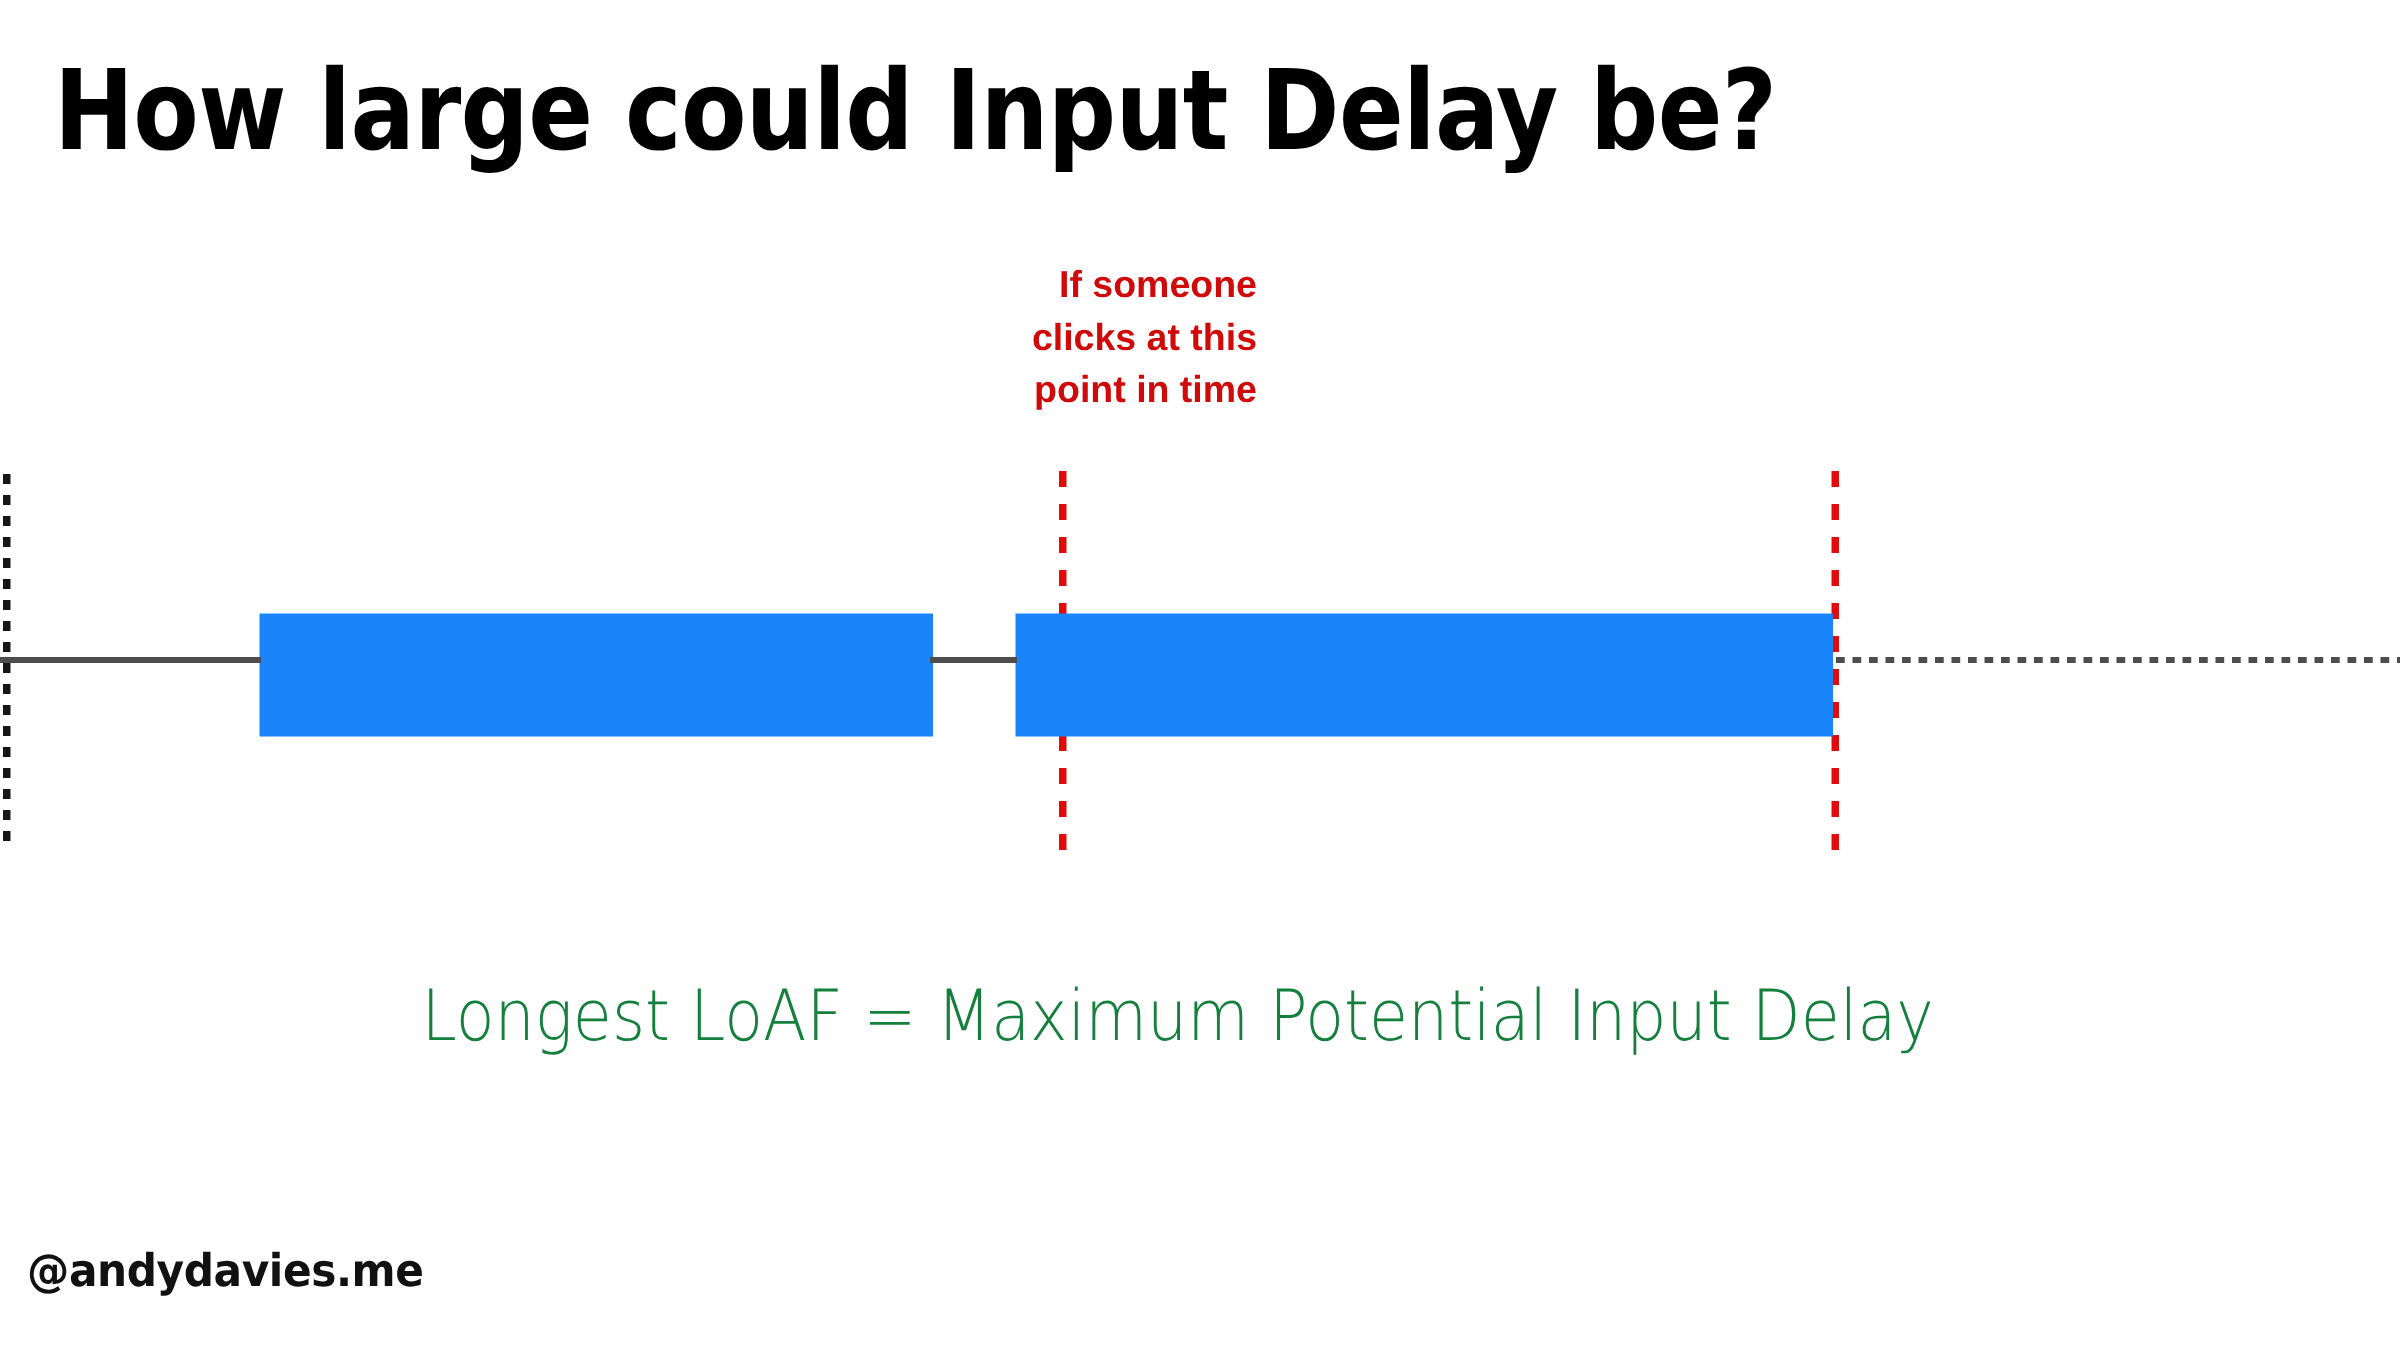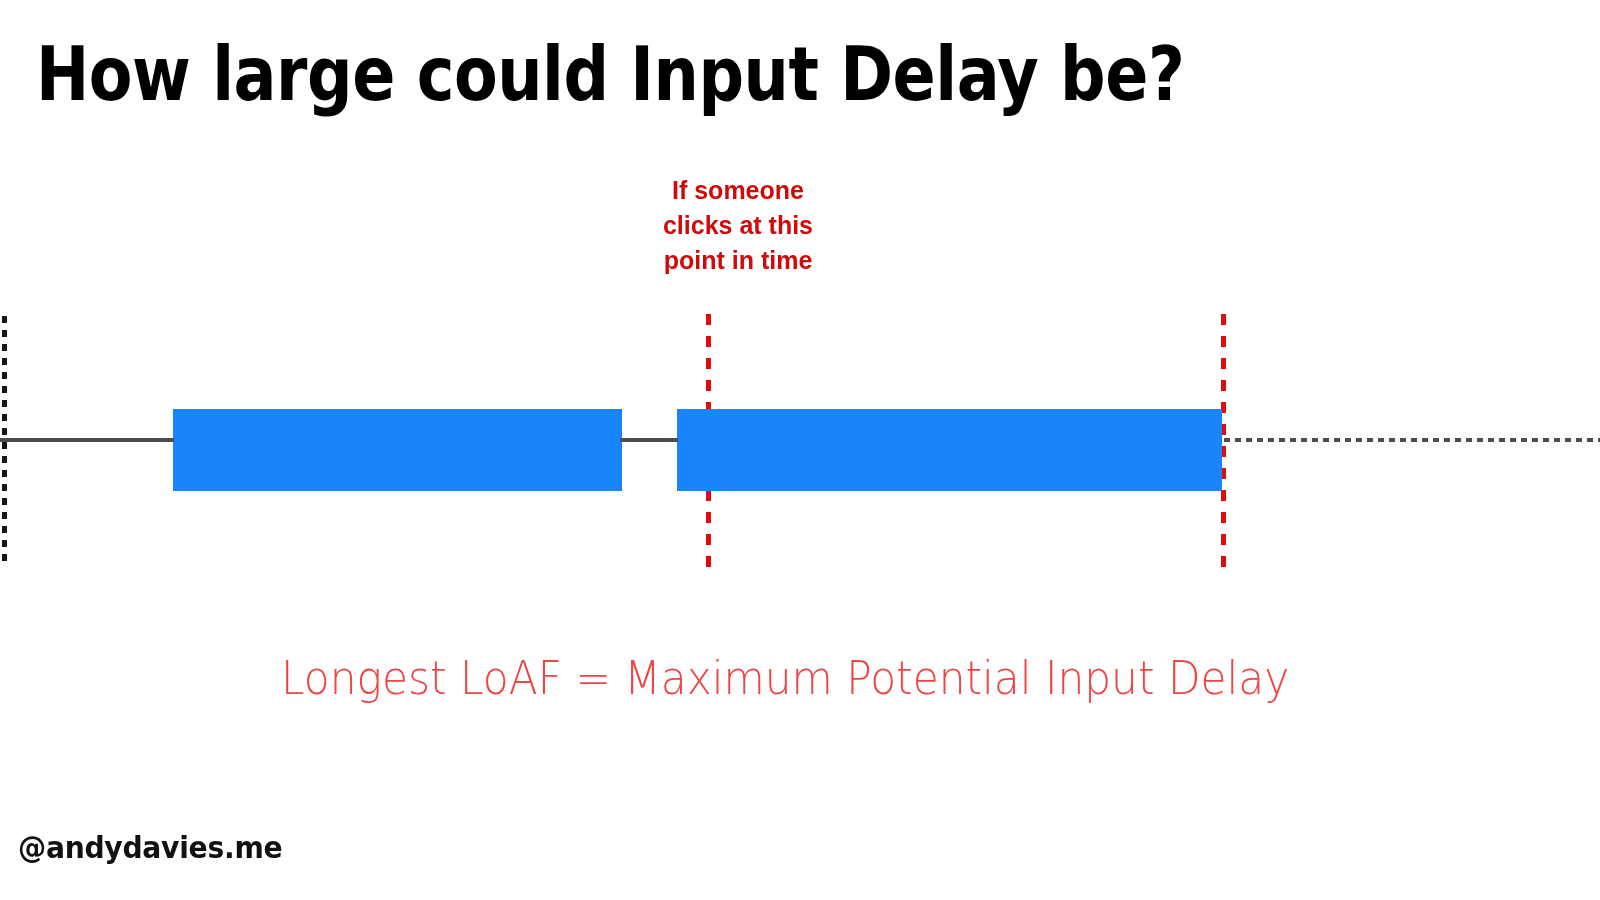--- a/index.html
+++ b/index.html
@@ -39,23 +39,24 @@
     position: absolute;
     font-family: "Liberation Sans", sans-serif;
     font-weight: 700;
     font-size: 25px;
     line-height: 35px;
     color: #d00909;
     text-align: center;
     white-space: pre-line;
   }
   #callout-click {
-    left: 613px;
+    left: 588px;
     top: 173px;
     width: 250px;
+    text-align: right;
   }
   #callout-handled {
     left: 1090px;
     top: 173px;
     width: 250px;
   }
 
   
   #diagram {
     position: absolute;
@@ -127,21 +128,21 @@
   #caption {
     position: absolute;
     left: 0;
     top: 648px;
     width: 1570px;
     text-align: center;
     font-family: "DejaVu Sans", sans-serif;
     font-weight: 300;
     font-size: 47px;
     line-height: 60px;
-    color: #ef4444;
+    color: #15803d;
     white-space: nowrap;
   }
   #caption span {
     display: inline-block;
     transform: scaleX(0.9);
   }
 
   
   #footer-handle {
     position: absolute;

